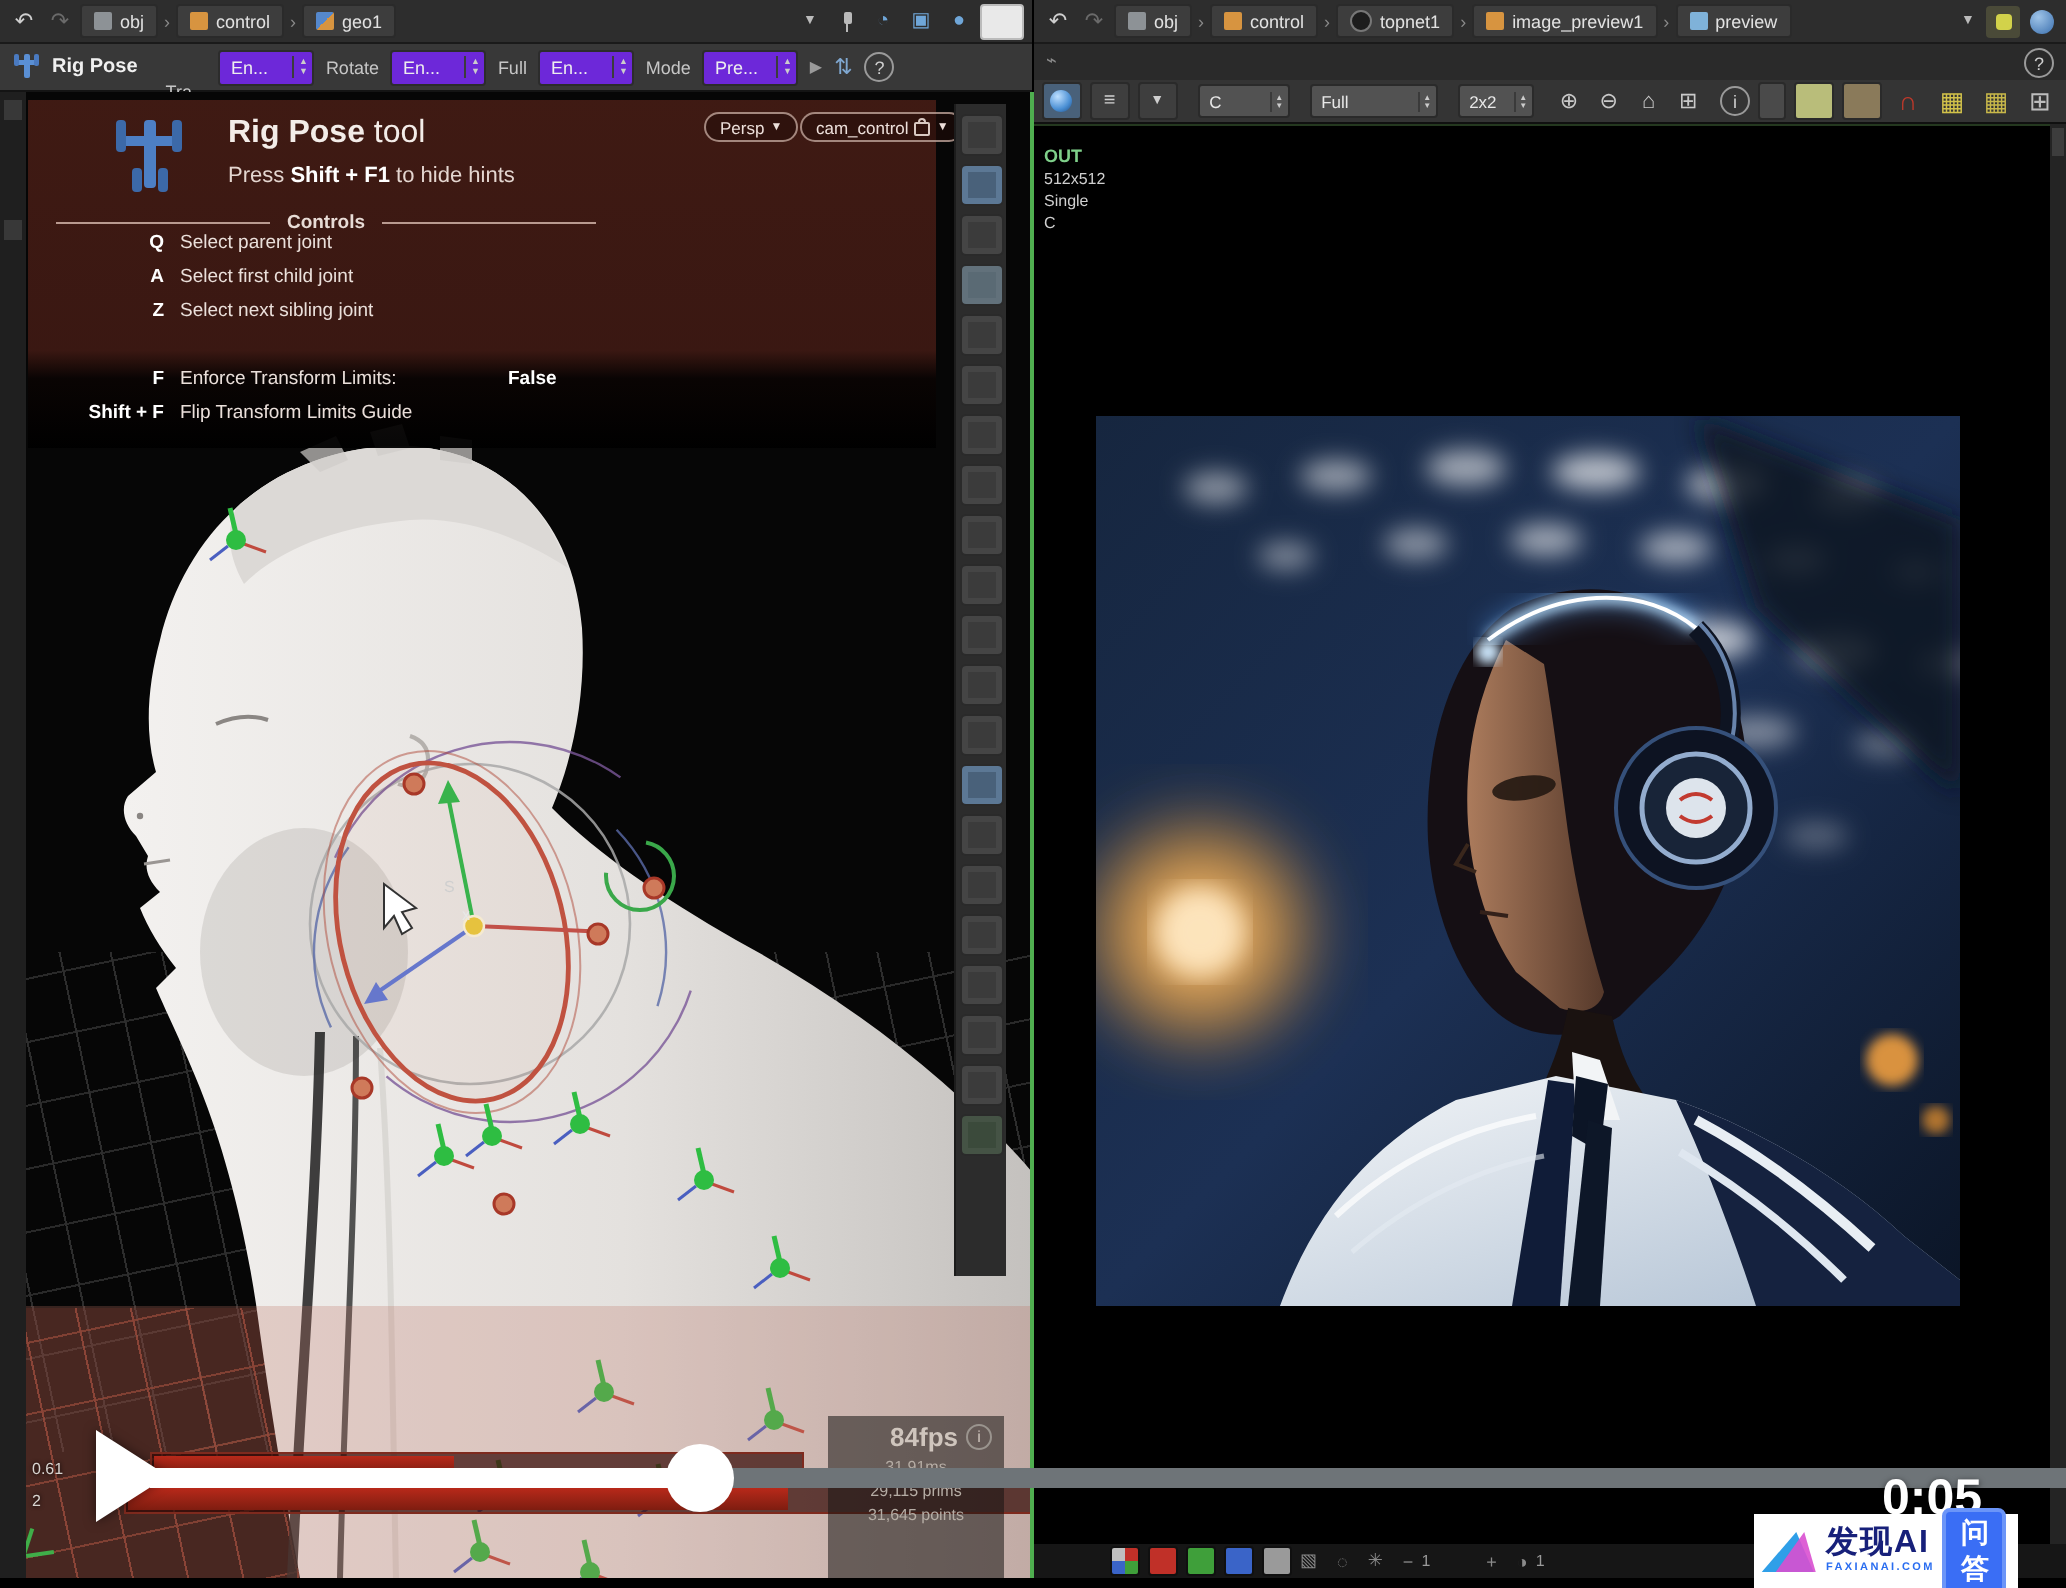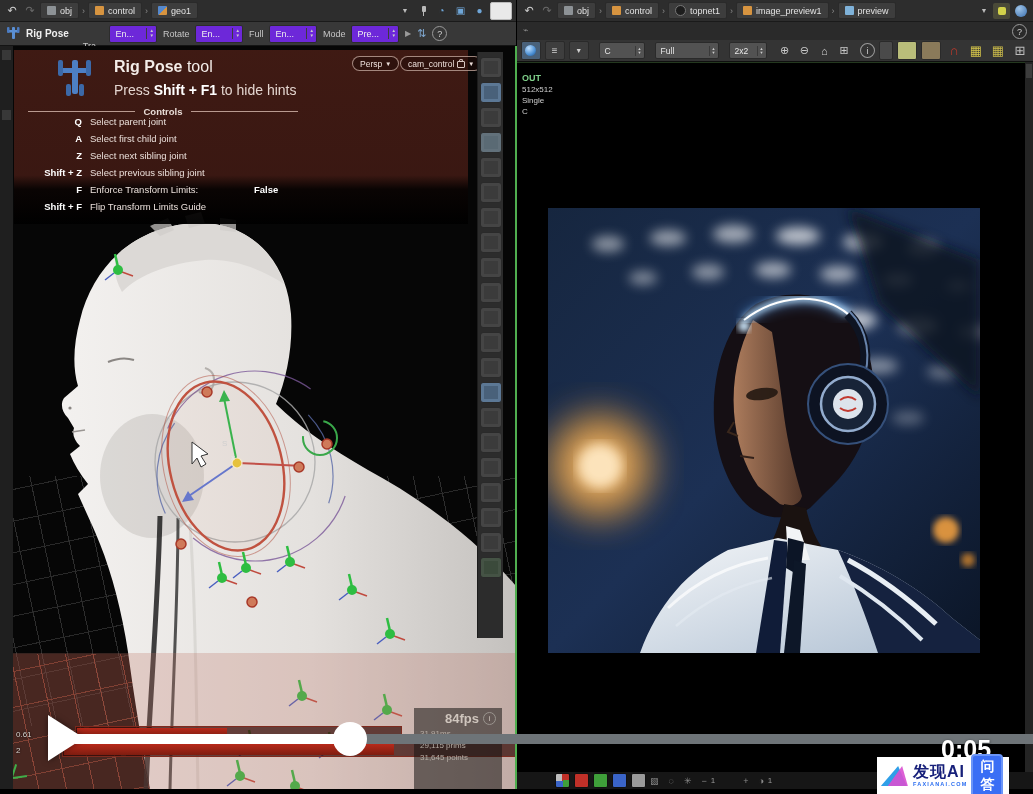--- a/index.html
+++ b/index.html
@@ -34,41 +34,41 @@
                repeating-linear-gradient(168deg,transparent 0 30px,#4c4c4c 30px 31px);}
   .grid2{position:absolute;left:-70px;top:608px;width:700px;height:140px;opacity:.85;background-color:rgba(88,26,18,.34);
     background-image:repeating-linear-gradient(78deg,transparent 0 26px,#8d3d2d 26px 27px),
                repeating-linear-gradient(168deg,transparent 0 34px,#7c3526 34px 35px);}
   .redband{position:absolute;left:0;top:607px;width:516px;height:140px;background:rgba(190,115,100,.27);}
   
   #hints{position:absolute;left:14px;top:4px;width:454px;height:168px;padding:6px 0 0 0;
     background:linear-gradient(180deg,rgba(66,27,20,.95) 0%,rgba(62,25,19,.93) 72%,rgba(10,4,3,.92) 80%,rgba(0,0,0,.95) 100%);}
   #hints .title{position:absolute;left:100px;top:8px;font-size:16px;color:#f3ece8;}
   #hints .title b{font-weight:bold;}
-  #hints .sub{position:absolute;left:100px;top:32px;font-size:14px;color:#e4d6d0;}
+  #hints .sub{position:absolute;left:100px;top:32px;font-size:11px;color:#e4d6d0;}
   #hints .sub b{color:#fff;}
   #hints .divline{position:absolute;top:56px;left:14px;width:270px;display:flex;align-items:center;gap:8px;color:#e8dcd6;font-size:9.5px;font-weight:bold;}
   #hints .divline:before,#hints .divline:after{content:"";flex:1;height:1px;background:#b99a90;}
   .hrow{position:absolute;left:0;width:100%;height:17px;font-size:9.5px;}
   .hrow .k{position:absolute;right:calc(100% - 68px);text-align:right;font-weight:bold;color:#ffffff;white-space:nowrap;}
   .hrow .d{position:absolute;left:76px;color:#eadfda;}
   .hrow .v{position:absolute;left:240px;font-weight:bold;color:#ffffff;}
   .pill{position:absolute;height:13px;border:1px solid rgba(228,198,188,.65);border-radius:8px;background:rgba(34,12,9,.55);
         font-size:8.5px;color:#ecdfda;display:flex;align-items:center;gap:3px;padding:0 7px;}
   .pill .dd{font-size:6px;}
   .lockg{width:6px;height:5px;border:1px solid #d8c8c2;border-radius:1px;position:relative;margin-top:2px;}
   .lockg:before{content:"";position:absolute;left:1px;top:-3px;width:2px;height:2px;border:1px solid #d8c8c2;border-bottom:none;border-radius:2px 2px 0 0;}
   
   #sstrip{position:absolute;right:13px;top:6px;width:26px;height:586px;background:#2c2c2c;border-left:1px solid #1c1c1c;display:flex;flex-direction:column;align-items:center;padding-top:3px;box-sizing:border-box;}
   .sico{width:20px;height:19px;margin:2px 0;background:#3b3b3b;border:1px solid #2a2a2a;border-radius:3px;box-shadow:inset 0 0 0 3px rgba(255,255,255,.05);}
   .sico.on{background:#49617a;box-shadow:inset 0 0 0 3px rgba(150,190,230,.25);}
   .sico.lk{background:#5a6a74;}
   .sico.gn{background:#3b4a3b;}
   
-  #stats{position:absolute;right:14px;bottom:0px;width:88px;height:81px;background:rgba(22,20,19,.55);color:#cfc5bd;text-align:left;padding:3px 6px;box-sizing:border-box;}
+  #stats{position:absolute;right:14px;bottom:0px;width:88px;height:81px;background:rgba(22,20,19,.55);color:#cfc5bd;text-align:center;padding:3px 6px;box-sizing:border-box;}
   #stats .fps{font-size:13px;font-weight:bold;display:flex;justify-content:flex-end;align-items:center;gap:4px;}
   #stats .ic{width:11px;height:11px;border:1px solid #9a948e;border-radius:50%;font-size:8px;display:flex;align-items:center;justify-content:center;color:#cfc5bd;font-weight:normal;}
   #stats .ln{font-size:8px;color:#b5aca4;margin-top:3px;}
   .fnum{position:absolute;font-size:8px;color:#d8d4d0;text-shadow:0 0 2px #000;}
   .rbar{position:absolute;border:1px solid #7e2a1e;background:rgba(52,10,6,.72);}
   .rfill{position:absolute;left:1px;top:1px;bottom:1px;background:linear-gradient(180deg,#b8291a,#7e1d10);}
   .axisL{position:absolute;left:10px;top:712px;width:22px;height:22px;}
   .axisL:before{content:"";position:absolute;left:3px;bottom:2px;width:2px;height:14px;background:#3fae49;transform:rotate(18deg);}
   .axisL:after{content:"";position:absolute;left:3px;bottom:2px;width:14px;height:2px;background:#3fae49;transform:rotate(-8deg);}
   
@@ -343,24 +343,20 @@
           <span class="k">Q</span>
           <span class="d">Select parent joint</span>
         </div>
       <div class="hrow" style="top:83px;">
           <span class="k">A</span>
           <span class="d">Select first child joint</span>
         </div>
       <div class="hrow" style="top:100px;">
           <span class="k">Z</span>
           <span class="d">Select next sibling joint</span>
-        </div>
-      <div class="hrow" style="top:117px;">
-          <span class="k">Shift + Z</span>
-          <span class="d">Select previous sibling joint</span>
         </div>
       <div class="hrow" style="top:134px;">
           <span class="k">F</span>
           <span class="d">Enforce Transform Limits:</span>
           <span class="v">False</span>
         </div>
       <div class="hrow" style="top:151px;">
           <span class="k">Shift + F</span>
           <span class="d">Flip Transform Limits Guide</span>
         </div>

